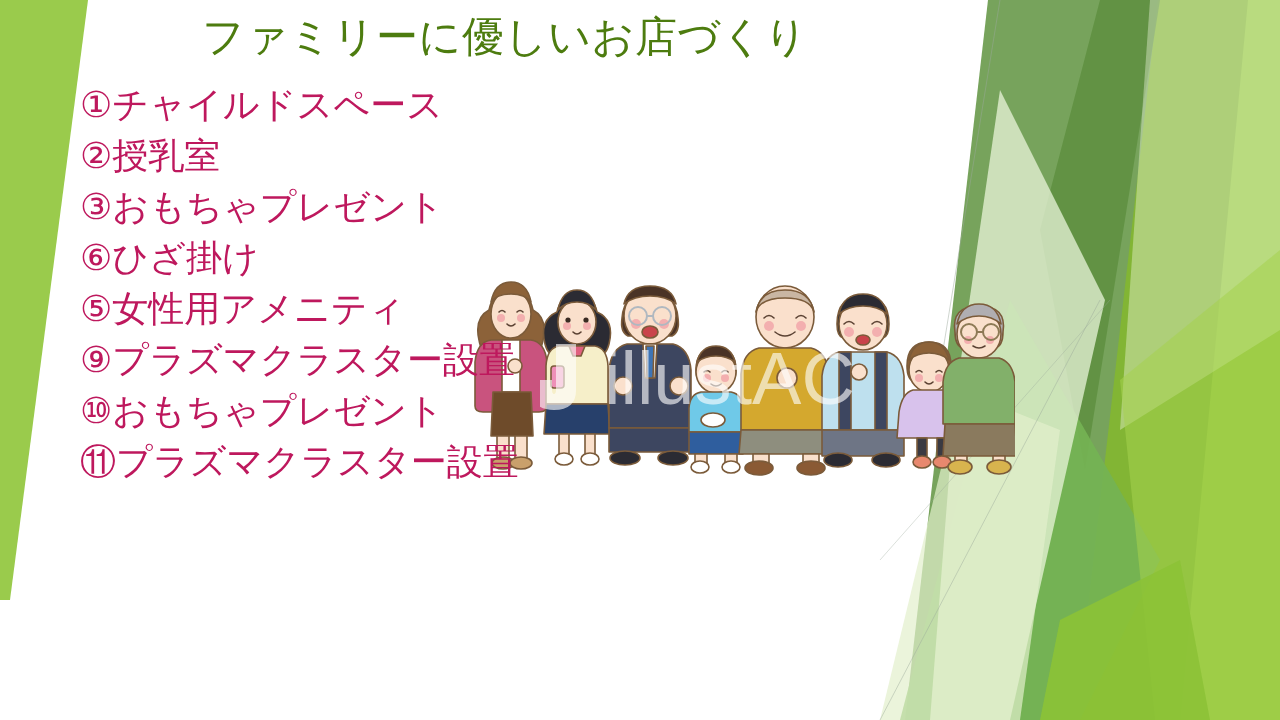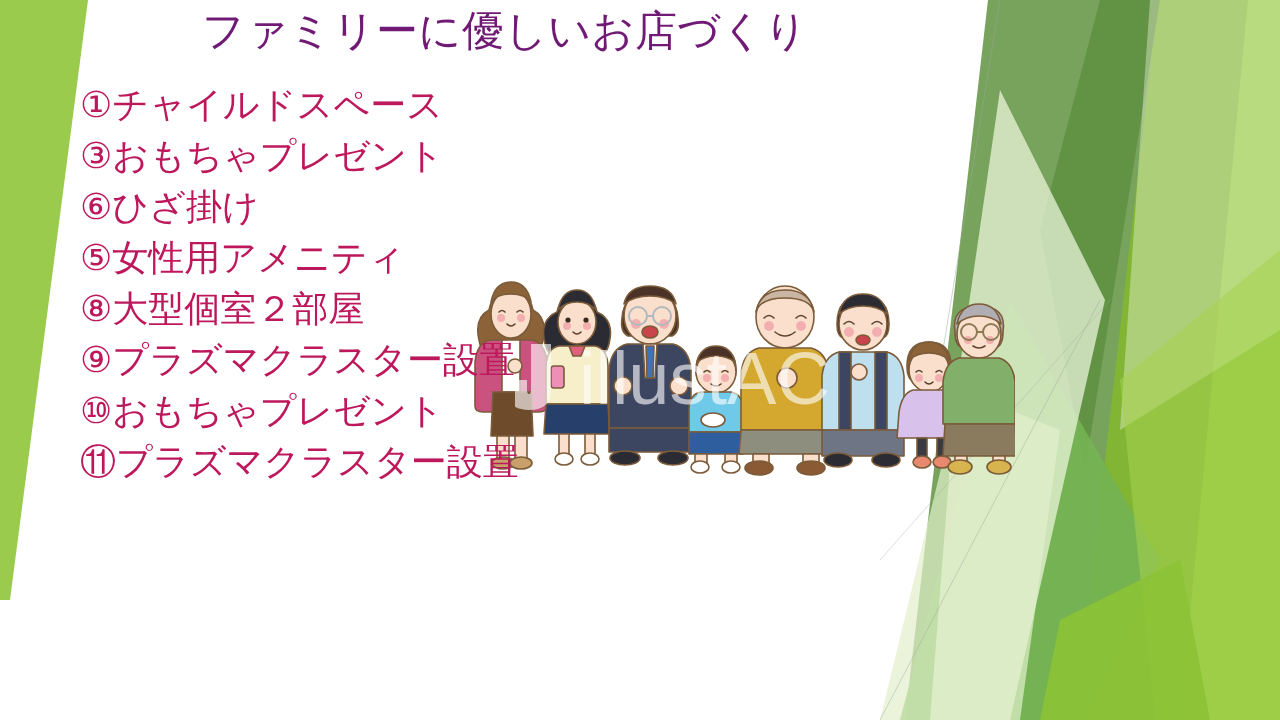--- a/index.html
+++ b/index.html
@@ -10,25 +10,25 @@
     position:relative;
   }
   #slide{position:absolute;inset:0;width:1280px;height:720px;overflow:hidden;background:#fff;}
   #deco-left,#deco-right{position:absolute;top:0;left:0;width:1280px;height:720px;pointer-events:none;}
   #deco-right{z-index:1;}
   #deco-left{z-index:1;}
 
   #content{position:absolute;inset:0;z-index:3;}
 
   #title{
-    position:absolute;left:0;top:6px;width:1010px;
+    position:absolute;left:0;top:12px;width:1010px;
     text-align:center;
     font-size:42px;line-height:1.18;
     font-weight:400;
-    color:#701a75;
+    color:#4d7c0f;
     letter-spacing:0.5px;
     white-space:nowrap;
   }
   #list{
     position:absolute;left:80px;top:79px;width:620px;
     z-index:4;
   }
   .item{
     height:51px;line-height:51px;
     font-size:36px;
@@ -39,21 +39,21 @@
   }
   .item .num{display:inline;}
   .item .txt{display:inline;}
 
   
   #illus{
     position:absolute;left:455px;top:262px;width:560px;height:215px;z-index:2;
   }
   #illus svg{display:block;width:560px;height:215px;}
   #watermark{
-    position:absolute;left:515px;top:318px;width:420px;height:115px;z-index:3;
+    position:absolute;left:540px;top:318px;width:420px;height:115px;z-index:3;
     pointer-events:none;
   }
   #watermark svg{display:block;width:420px;height:115px;}
 </style>
 </head>
 <body>
 
 <div id="slide">
 
   <svg id="deco-left" viewBox="0 0 1280 720" preserveAspectRatio="none">
@@ -247,23 +247,23 @@
       </g>
     </svg>
   </div>
 
   <div id="content">
 
     <div id="title">ファミリーに優しいお店づくり</div>
 
     <div id="list">
       <div class="item"><span class="num">①</span><span class="txt">チャイルドスペース</span></div>
+      <div class="item"><span class="num">②</span><span class="txt">授乳室</span></div>
       <div class="item"><span class="num">③</span><span class="txt">おもちゃプレゼント</span></div>
       <div class="item"><span class="num">⑥</span><span class="txt">ひざ掛け</span></div>
       <div class="item"><span class="num">⑤</span><span class="txt">女性用アメニティ</span></div>
-      <div class="item"><span class="num">⑧</span><span class="txt">大型個室２部屋</span></div>
       <div class="item"><span class="num">⑨</span><span class="txt">プラズマクラスター設置</span></div>
       <div class="item"><span class="num">⑩</span><span class="txt">おもちゃプレゼント</span></div>
       <div class="item"><span class="num">⑪</span><span class="txt">プラズマクラスター設置</span></div>
     </div>
 
   </div>
 </div>
 
 </body></html>

